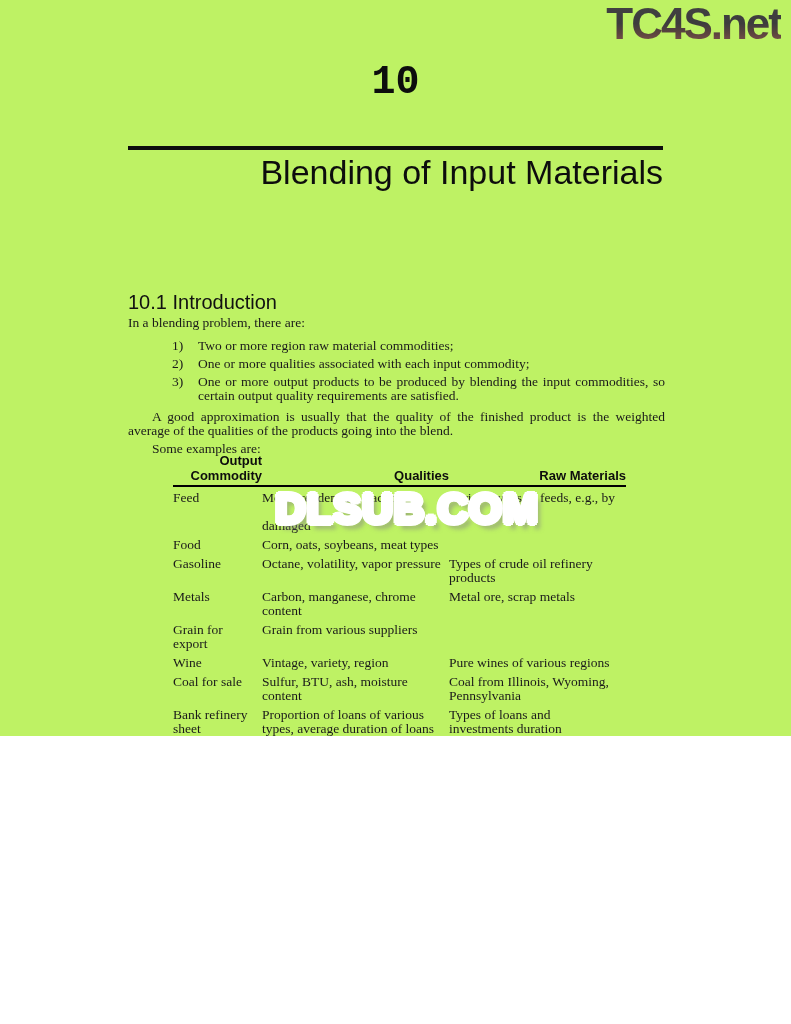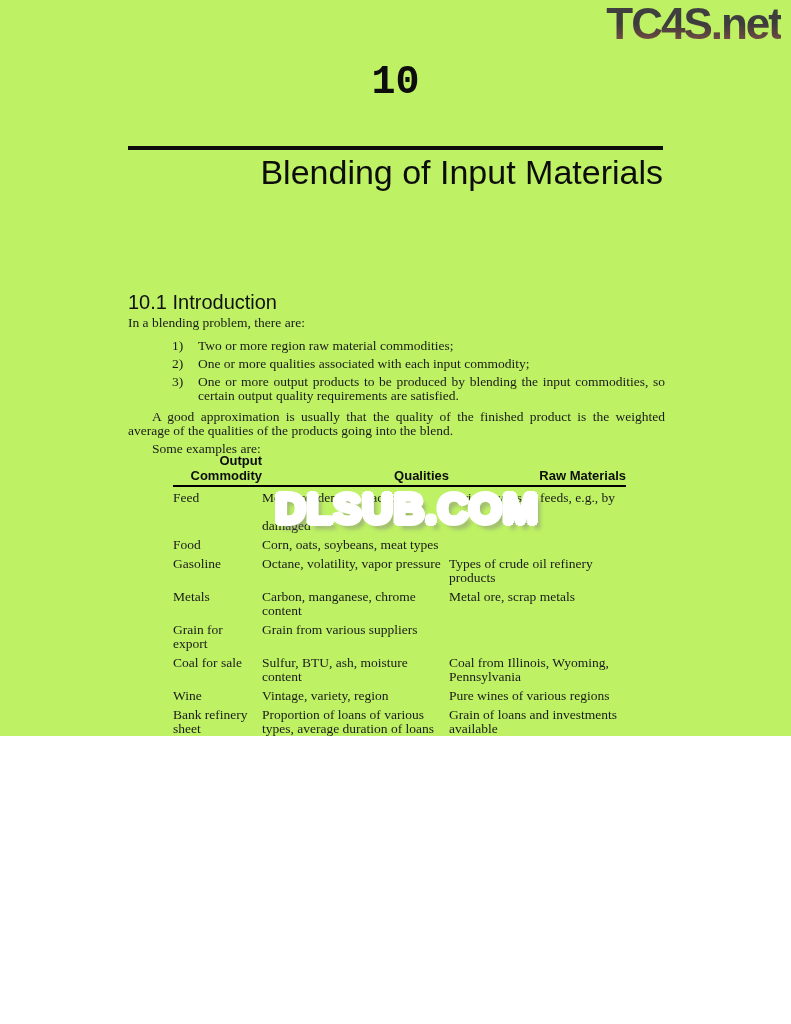--- a/index.html
+++ b/index.html
@@ -154,33 +154,33 @@
       <div class="xrow">
         <div class="cell">Metals</div>
         <div class="cell">Carbon, manganese, chrome content</div>
         <div class="cell">Metal ore, scrap metals</div>
       </div>
       <div class="xrow">
         <div class="cell">Grain for export</div>
         <div class="cell">Grain from various suppliers</div>
       </div>
       <div class="xrow">
+        <div class="cell">Wine</div>
+        <div class="cell">Vintage, variety, region</div>
+        <div class="cell">Pure wines of various regions</div>
+      </div>
+      <div class="xrow">
         <div class="cell">Coal for sale</div>
         <div class="cell">Sulfur, BTU, ash, moisture content</div>
         <div class="cell">Coal from Illinois, Wyoming, Pennsylvania</div>
       </div>
       <div class="xrow">
-        <div class="cell">Wine</div>
-        <div class="cell">Vintage, variety, region</div>
-        <div class="cell">Pure wines of various regions</div>
-      </div>
-      <div class="xrow">
         <div class="cell">Bank refinery sheet</div>
         <div class="cell">Proportion of loans of various types, average duration of loans and investment portfolios</div>
-        <div class="cell">Grain of loans and investments available</div>
+        <div class="cell">Types of loans and investments duration</div>
       </div>
     </div>
   </div>
 
   <div class="dlsub">DLSUB.COM</div>
 
   <div class="page-number">227</div>
 
   <div class="traders">TradersXtreme.com</div>
 

